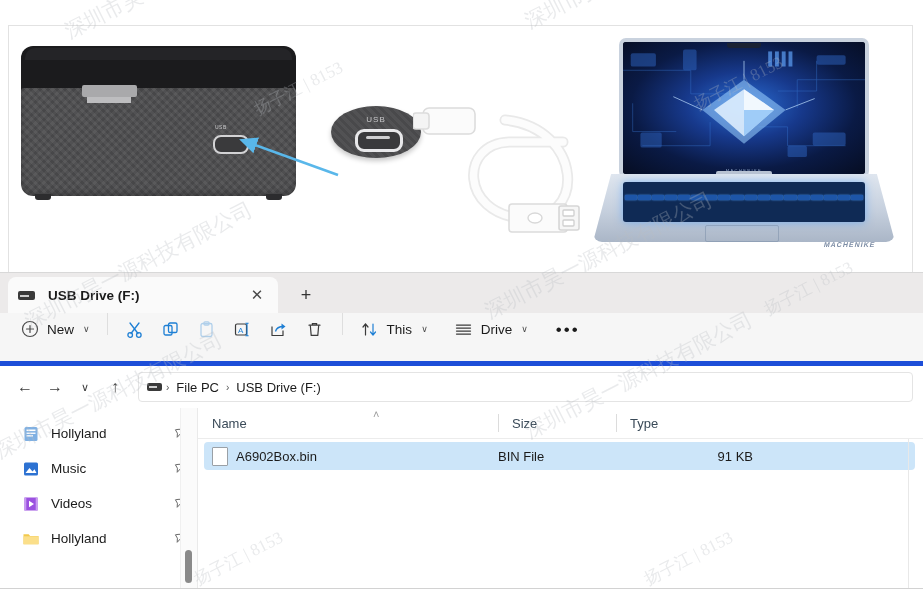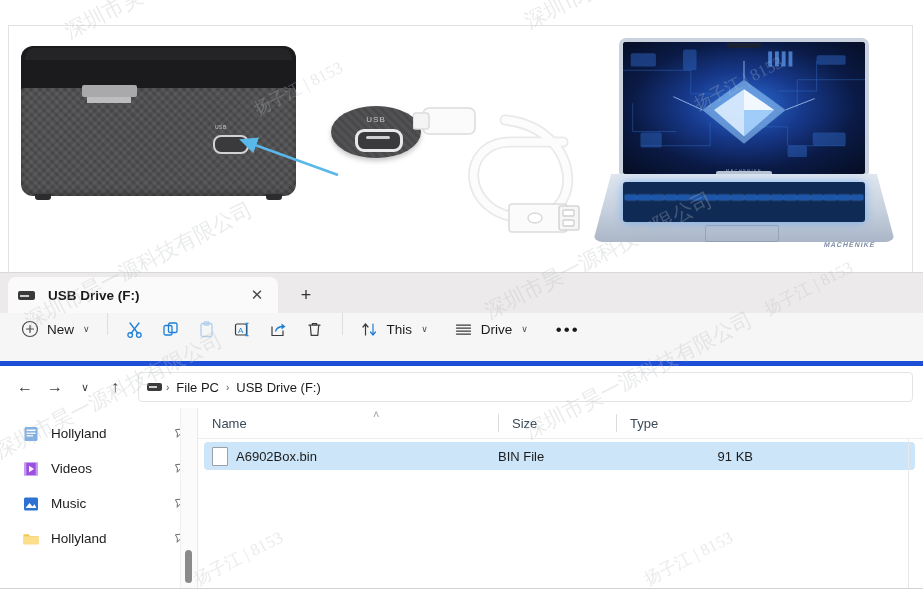--- a/index.html
+++ b/index.html
@@ -404,41 +404,41 @@
         <span class="ni-lbl">Hollyland</span>
         <span class="pin">
           <svg width="13" height="13" viewBox="0 0 13 13">
               <path d="M8.2 1.2l3.6 3.6-1.6.6-.4 2.6-3.6-2-3 3.3.2-4.1-2-3.4 2.6-.4z" fill="none" stroke="#6a6a6a" stroke-width="1"></path>
             </svg>
         </span>
       </div>
       <div class="navitem">
         <span class="ni-ico">
           <svg width="18" height="18" viewBox="0 0 18 18">
+              <rect x="2" y="2.5" width="14" height="13" rx="1.5" fill="#2d72d2"></rect>
+              <path d="M3.5 13l4-5 3 3.4 2-2.2 2 3.8z" fill="#fff"></path>
+            </svg>
+        </span>
+        <span class="ni-lbl">Music</span>
+        <span class="pin">
+          <svg width="13" height="13" viewBox="0 0 13 13">
+              <path d="M8.2 1.2l3.6 3.6-1.6.6-.4 2.6-3.6-2-3 3.3.2-4.1-2-3.4 2.6-.4z" fill="none" stroke="#6a6a6a" stroke-width="1"></path>
+            </svg>
+        </span>
+      </div>
+      <div class="navitem">
+        <span class="ni-ico">
+          <svg width="18" height="18" viewBox="0 0 18 18">
               <rect x="2" y="2.5" width="14" height="13" rx="1.5" fill="#9b51e0"></rect>
               <rect x="2" y="2.5" width="2.3" height="13" fill="#c89bf0"></rect>
               <rect x="13.7" y="2.5" width="2.3" height="13" fill="#c89bf0"></rect>
               <path d="M7 5.8l5 3.2-5 3.2z" fill="#fff"></path>
             </svg>
         </span>
         <span class="ni-lbl">Videos</span>
-        <span class="pin">
-          <svg width="13" height="13" viewBox="0 0 13 13">
-              <path d="M8.2 1.2l3.6 3.6-1.6.6-.4 2.6-3.6-2-3 3.3.2-4.1-2-3.4 2.6-.4z" fill="none" stroke="#6a6a6a" stroke-width="1"></path>
-            </svg>
-        </span>
-      </div>
-      <div class="navitem">
-        <span class="ni-ico">
-          <svg width="18" height="18" viewBox="0 0 18 18">
-              <rect x="2" y="2.5" width="14" height="13" rx="1.5" fill="#2d72d2"></rect>
-              <path d="M3.5 13l4-5 3 3.4 2-2.2 2 3.8z" fill="#fff"></path>
-            </svg>
-        </span>
-        <span class="ni-lbl">Music</span>
         <span class="pin">
           <svg width="13" height="13" viewBox="0 0 13 13">
               <path d="M8.2 1.2l3.6 3.6-1.6.6-.4 2.6-3.6-2-3 3.3.2-4.1-2-3.4 2.6-.4z" fill="none" stroke="#6a6a6a" stroke-width="1"></path>
             </svg>
         </span>
       </div>
       <div class="navitem">
         <span class="ni-ico">
           <svg width="18" height="18" viewBox="0 0 18 18">
               <path d="M1.5 4.2h5.2l1.4 1.7h8.4v8.3H1.5z" fill="#f2c94c"></path>

